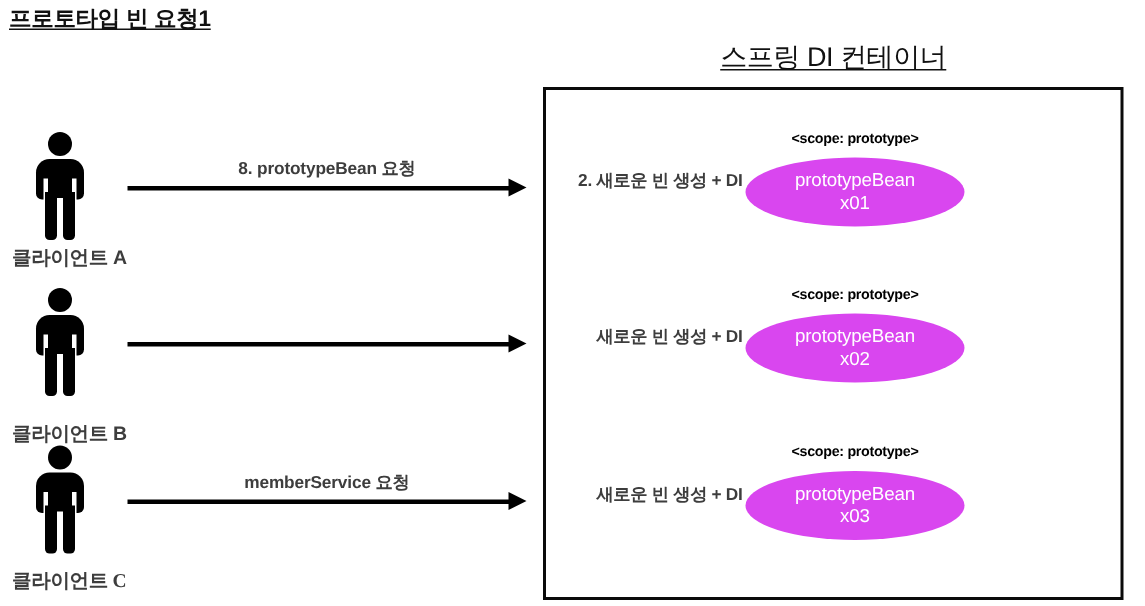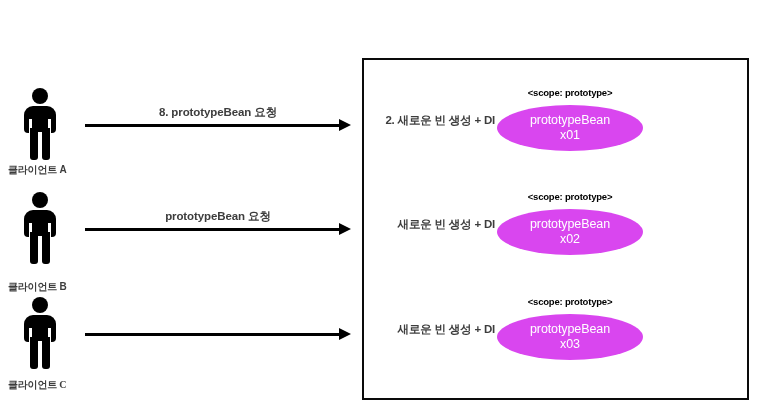--- a/index.html
+++ b/index.html
@@ -120,21 +120,21 @@
   .person .gap {
     position: absolute;
     left: 20px;
     top: 44px;
     width: 4px;
     height: 28px;
     background: #ffffff;
   }
   .client-label {
     position: absolute;
-    font-size: 10px;
+    font-size: 13px;
     font-weight: bold;
     color: #3d3d3d;
     letter-spacing: -0.2px;
     white-space: nowrap;
   }
 
   
   .arrow {
     position: absolute;
     height: 4px;
@@ -200,21 +200,23 @@
     letter-spacing: -0.1px;
   }
   .bean .bean-name { display: block; }
   .bean .bean-id { display: block; }
 </style>
 </head>
 <body>
 
 <div id="canvas">
 
-
+  <div class="page-title">프로토타입 빈 요청1</div>
+
+  <div class="container-title">스프링 DI 컨테이너</div>
 
   <div class="di-container"></div>
 
   <div class="person" style="left:18px; top:88px;">
     <span class="head"></span>
     <span class="torso"></span>
     <span class="notch-l"></span>
     <span class="notch-r"></span>
     <span class="leg-l"></span>
     <span class="leg-r"></span>
@@ -243,21 +245,20 @@
     <span class="leg-l"></span>
     <span class="leg-r"></span>
     <span class="gap"></span>
   </div>
   <div class="client-label" style="left:8px; top:280px;">클라이언트 B</div>
 
   <div class="arrow" style="left:85px; top:227px; width:266px;">
     <span class="shaft" style="width:255px;"></span>
     <span class="head" style="left:254px;"></span>
   </div>
-  <div class="arrow-label" style="left:85px; top:209px; width:266px;">prototypeBean 요청</div>
 
   <div class="di-label" style="left:370px; top:217px; width:125px;">새로운 빈 생성 + DI</div>
   <div class="scope-label" style="left:497px; top:191px; width:146px;">&lt;scope: prototype&gt;</div>
   <div class="bean" style="left:497px; top:209px;">
     <span class="bean-name">prototypeBean</span>
     <span class="bean-id">x02</span>
   </div>
 
   <div class="person" style="left:18px; top:297px;">
     <span class="head"></span>
@@ -267,20 +268,21 @@
     <span class="leg-l"></span>
     <span class="leg-r"></span>
     <span class="gap"></span>
   </div>
   <div class="client-label" style="left:8px; top:378px;font-family:Liberation Serif, serif;">클라이언트 C</div>
 
   <div class="arrow" style="left:85px; top:332px; width:266px;">
     <span class="shaft" style="width:255px;"></span>
     <span class="head" style="left:254px;"></span>
   </div>
+  <div class="arrow-label" style="left:85px; top:314px; width:266px;">memberService 요청</div>
 
   <div class="di-label" style="left:370px; top:322px; width:125px;">새로운 빈 생성 + DI</div>
   <div class="scope-label" style="left:497px; top:296px; width:146px;">&lt;scope: prototype&gt;</div>
   <div class="bean" style="left:497px; top:314px;">
     <span class="bean-name">prototypeBean</span>
     <span class="bean-id">x03</span>
   </div>
 
 </div>
 

